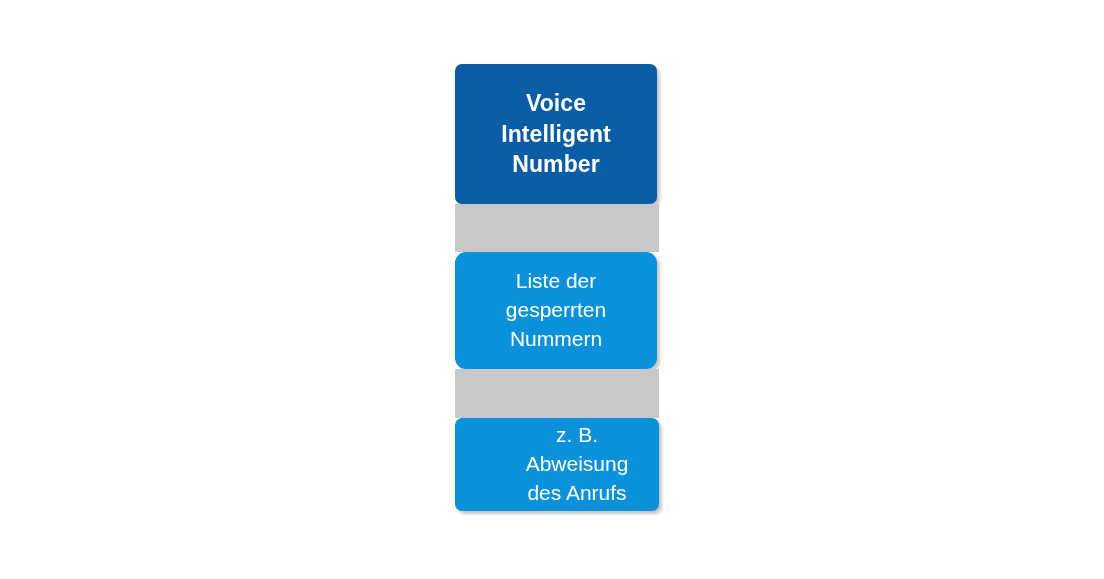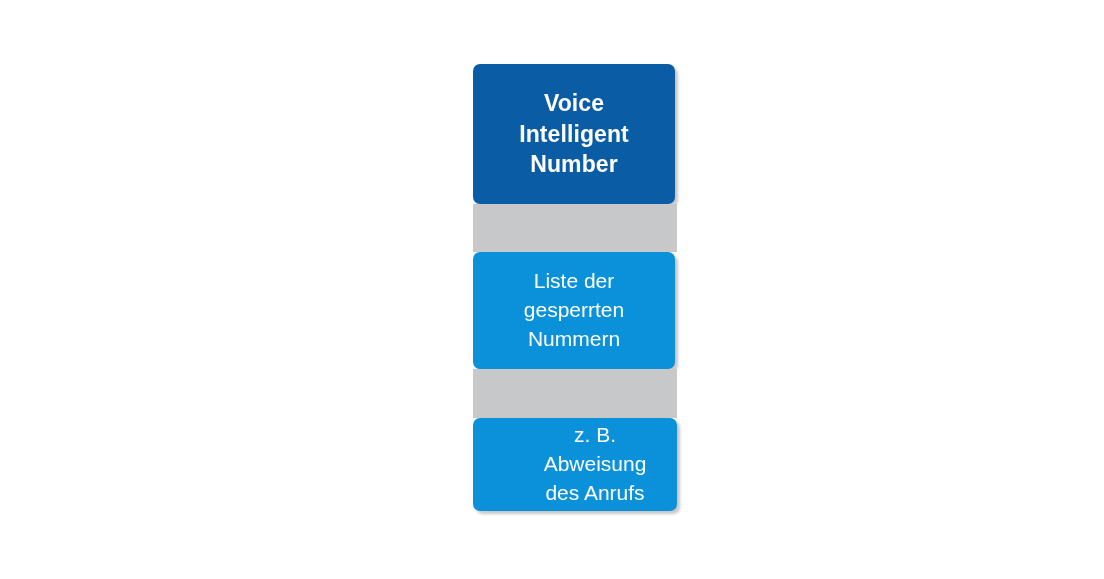--- a/index.html
+++ b/index.html
@@ -17,21 +17,21 @@
   #canvas {
     position: relative;
     width: 1104px;
     height: 579px;
     background: #ffffff;
   }
 
   
   .stack {
     position: absolute;
-    left: 473px;
+    left: 455px;
     top: 64px;
     width: 204px;
   }
 
   .node {
     position: relative;
     box-sizing: border-box;
     width: 202px;
     border-radius: 7px;
     display: flex;
@@ -53,20 +53,21 @@
 
   .node-body {
     background: #0b91da;
     font-size: 21px;
     font-weight: normal;
     line-height: 1.38;
   }
 
   .node-list {
     height: 117px;
+    border-radius: 11px;
   }
 
   .node-example {
     height: 93px;
     width: 204px;
     padding-left: 40px;
   }
 
   .node-label {
     display: block;

